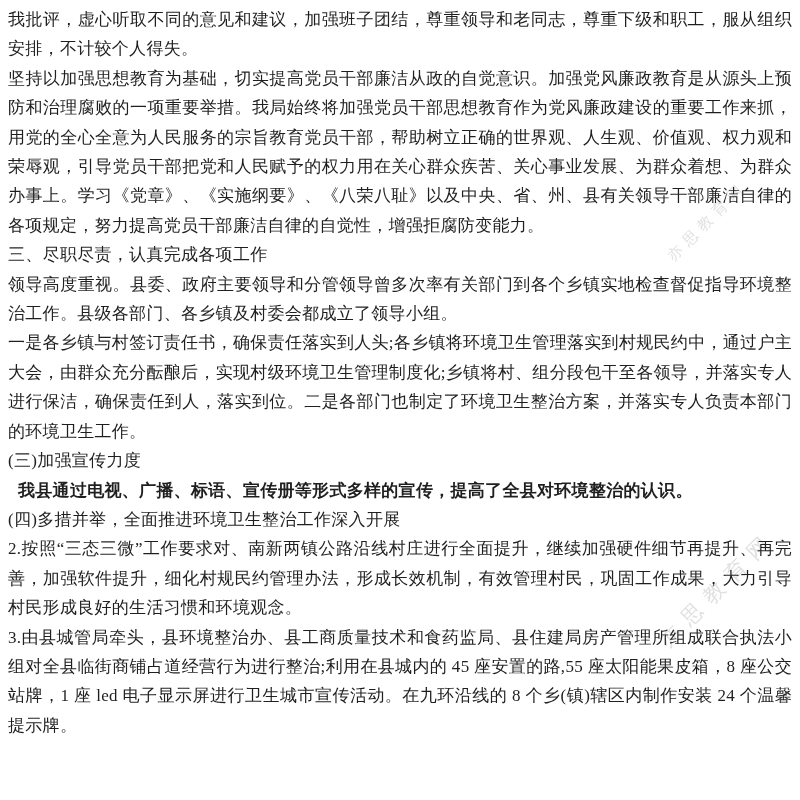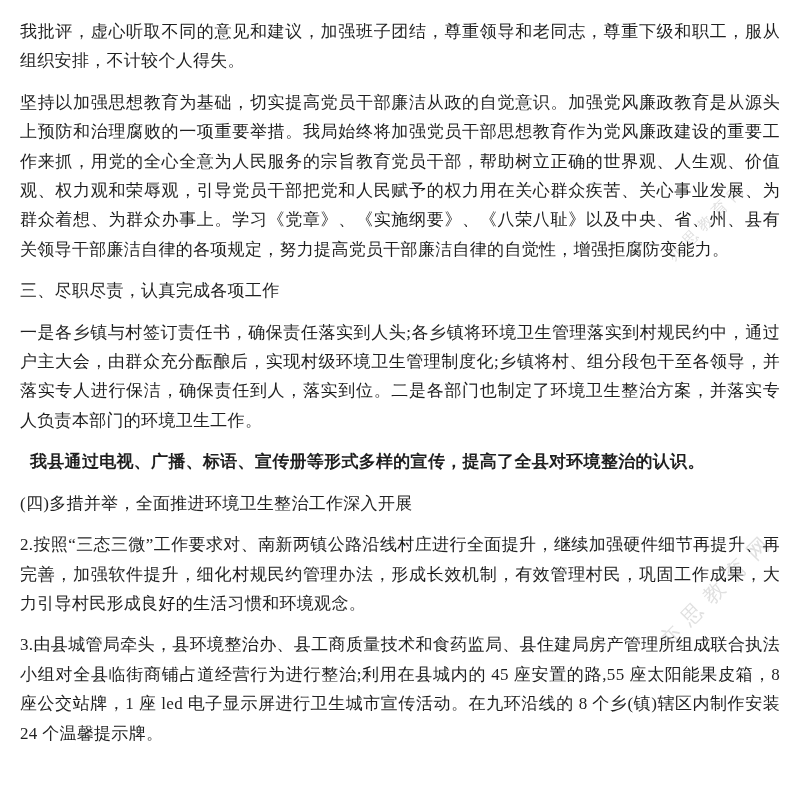--- a/index.html
+++ b/index.html
@@ -20,21 +20,21 @@
     padding: 5px 8px 0 8px;
     color: #1f1f1f;
     font-size: 17px;
     line-height: 29.4px;
     text-align: justify;
     text-justify: inter-ideograph;
     letter-spacing: 0.3px;
     z-index: 2;
   }
   .page p {
-    margin: 12px;
+    margin: 0;
   }
   .indent-sm {
     text-indent: 10px;
     font-weight: bold;
   }
   .watermark {
     position: absolute;
     color: #d6d6d6;
     opacity: 0.75;
     white-space: nowrap;
@@ -60,18 +60,20 @@
 </head>
 <body>
 
 <span class="watermark wm-top">亦思教育网</span>
 <span class="watermark wm-mid">亦思教育网</span>
 
 <div class="page">
   <p>我批评，虚心听取不同的意见和建议，加强班子团结，尊重领导和老同志，尊重下级和职工，服从组织安排，不计较个人得失。</p>
   <p>坚持以加强思想教育为基础，切实提高党员干部廉洁从政的自觉意识。加强党风廉政教育是从源头上预防和治理腐败的一项重要举措。我局始终将加强党员干部思想教育作为党风廉政建设的重要工作来抓，用党的全心全意为人民服务的宗旨教育党员干部，帮助树立正确的世界观、人生观、价值观、权力观和荣辱观，引导党员干部把党和人民赋予的权力用在关心群众疾苦、关心事业发展、为群众着想、为群众办事上。学习《党章》、《实施纲要》、《八荣八耻》以及中央、省、州、县有关领导干部廉洁自律的各项规定，努力提高党员干部廉洁自律的自觉性，增强拒腐防变能力。</p>
   <p>三、尽职尽责，认真完成各项工作</p>
+  <p>领导高度重视。县委、政府主要领导和分管领导曾多次率有关部门到各个乡镇实地检查督促指导环境整治工作。县级各部门、各乡镇及村委会都成立了领导小组。</p>
   <p>一是各乡镇与村签订责任书，确保责任落实到人头;各乡镇将环境卫生管理落实到村规民约中，通过户主大会，由群众充分酝酿后，实现村级环境卫生管理制度化;乡镇将村、组分段包干至各领导，并落实专人进行保洁，确保责任到人，落实到位。二是各部门也制定了环境卫生整治方案，并落实专人负责本部门的环境卫生工作。</p>
+  <p>(三)加强宣传力度</p>
   <p class="indent-sm">我县通过电视、广播、标语、宣传册等形式多样的宣传，提高了全县对环境整治的认识。</p>
   <p>(四)多措并举，全面推进环境卫生整治工作深入开展</p>
   <p>2.按照“三态三微”工作要求对、南新两镇公路沿线村庄进行全面提升，继续加强硬件细节再提升、再完善，加强软件提升，细化村规民约管理办法，形成长效机制，有效管理村民，巩固工作成果，大力引导村民形成良好的生活习惯和环境观念。</p>
   <p>3.由县城管局牵头，县环境整治办、县工商质量技术和食药监局、县住建局房产管理所组成联合执法小组对全县临街商铺占道经营行为进行整治;利用在县城内的 45 座安置的路,55 座太阳能果皮箱，8 座公交站牌，1 座 led 电子显示屏进行卫生城市宣传活动。在九环沿线的 8 个乡(镇)辖区内制作安装 24 个温馨提示牌。</p>
 </div>
 
 </body></html>

